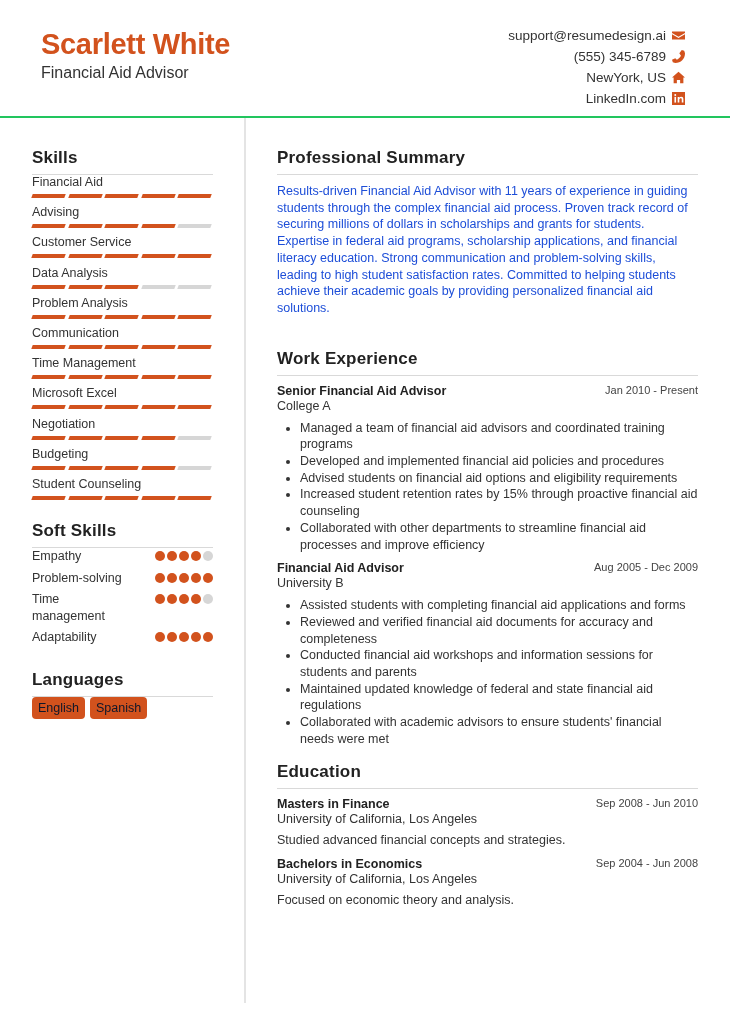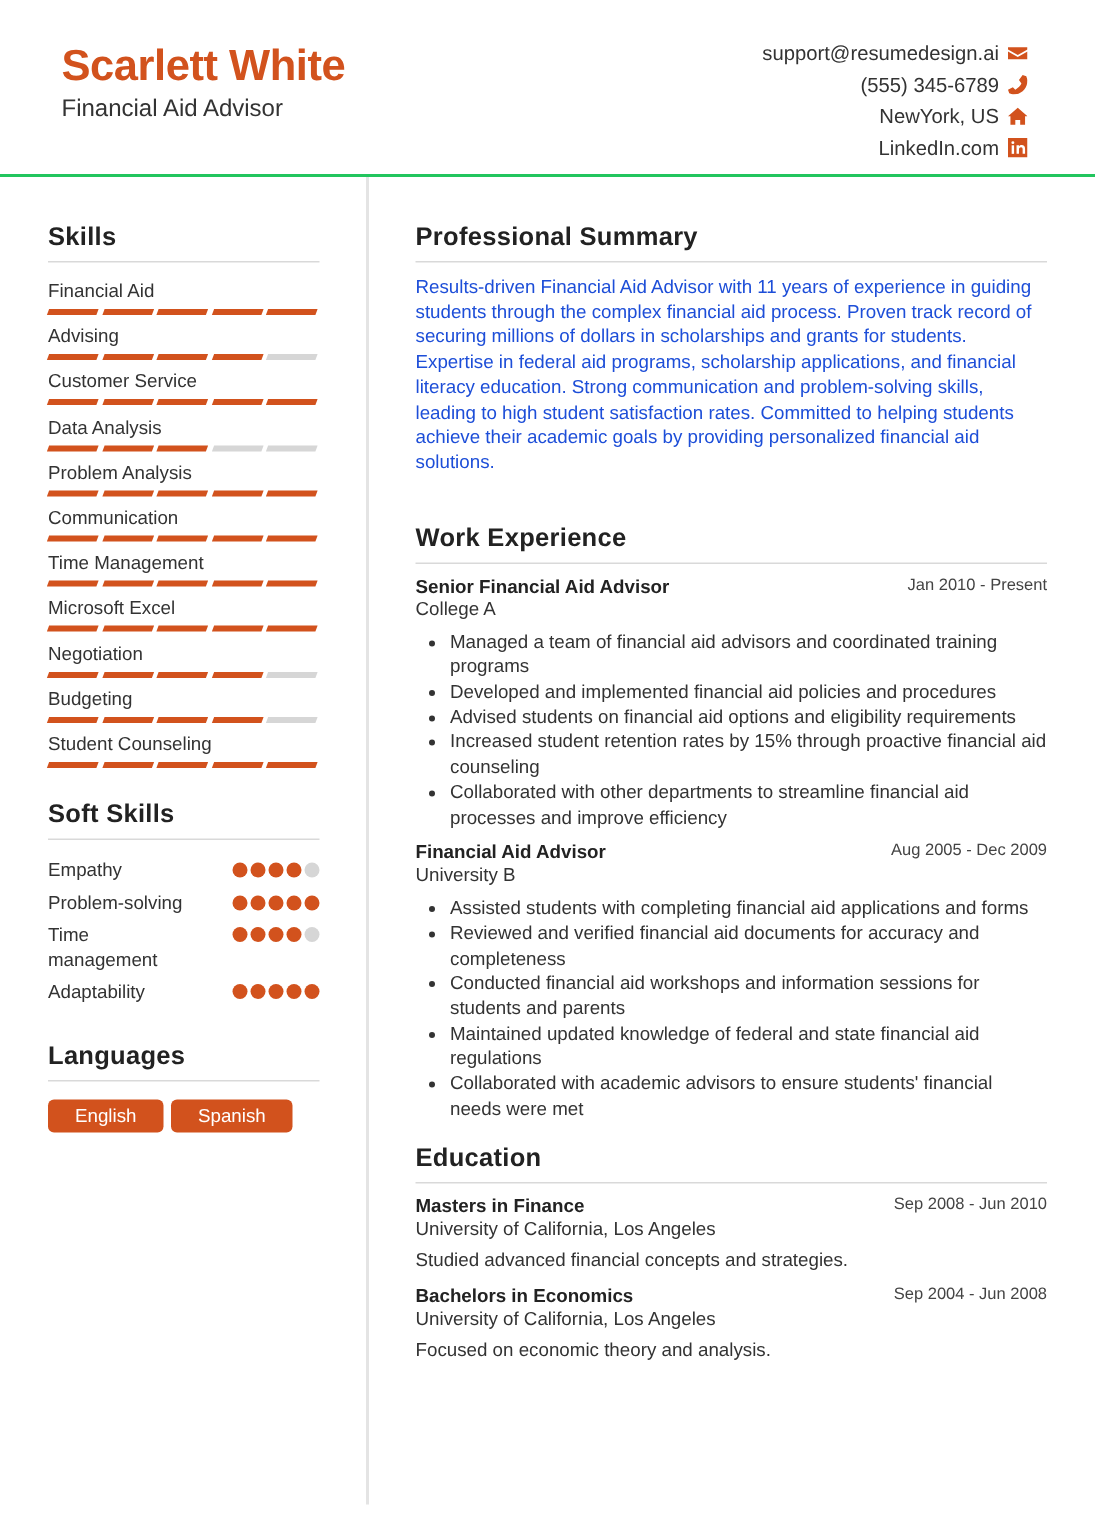--- a/index.html
+++ b/index.html
@@ -11,38 +11,38 @@
   .title { position: absolute; left: 41px; top: 64px; font-size: 16px; color: #333; }
   .contacts { position: absolute; right: 45px; top: 25px; text-align: right; }
   .contact-row { height: 21px; display: flex; justify-content: flex-end; align-items: center; font-size: 13.5px; color: #333; }
   .contact-row .icon { width: 13px; height: 13px; margin-left: 6px; display: inline-flex; align-items: center; justify-content: center; }
   .contact-row .icon svg { width: 13px; height: 13px; fill: #d2521d; }
 
   .vdivider { position: absolute; left: 244px; top: 118px; width: 2px; height: 885px; background: #e4e4e4; }
 
   .left { position: absolute; left: 32px; top: 148px; width: 181px; }
   .section-title { font-size: 17px; font-weight: bold; color: #222; letter-spacing: 0.2px; padding-bottom: 6px; border-bottom: 1px solid #d9d9d9; }
-  .left .section-title { margin-bottom: 12px; }
+  .left .section-title { }
 
   .skill { height: 30.2px; }
   .skill-label { font-size: 12.5px; color: #333; line-height: 15px; display: block; }
   .skill-bars { display: flex; gap: 4px; margin-top: 4px; height: 4px; }
   .bar { width: 32.6px; height: 4px; background: #d2521d; transform: skewX(-20deg); }
   .bar.off { background: #d6d6d6; }
 
   .soft-section { margin-top: 14px; }
   .soft { display: flex; justify-content: space-between; align-items: flex-start; margin-bottom: 5px; }
   .soft-label { font-size: 12.5px; color: #333; line-height: 16.5px; width: 100px; }
   .dots { display: flex; gap: 2px; margin-top: 3px; }
   .dot { width: 10px; height: 10px; border-radius: 50%; background: #d2521d; }
   .dot.off { background: #d6d6d6; }
 
   .lang-section { margin-top: 24px; }
   .lang-tags { display: flex; gap: 5px; }
-  .tag { background: #d2521d; color: #ffffff; font-size: 12.5px; padding: 3px 18px; border-radius: 4px; line-height: 16px; }
+  .tag { background: #d2521d; color: #0f172a; font-size: 12.5px; padding: 3px 6px; border-radius: 4px; line-height: 16px; }
 
   .right { position: absolute; left: 277px; top: 148px; width: 421px; }
   .right .section-title { margin-bottom: 8px; }
   .summary { font-size: 12.5px; line-height: 16.7px; color: #1d4ed8; }
   .rsec { margin-top: 32px; }
   .job-head { display: flex; justify-content: space-between; align-items: flex-start; }
   .job-title { font-size: 12.5px; font-weight: bold; color: #222; }
   .job-date { font-size: 11px; color: #444; }
   .job-org { font-size: 12.5px; color: #333; line-height: 17px; }
   .bullets { margin: 5px 0 8px 23px; list-style: disc; }

